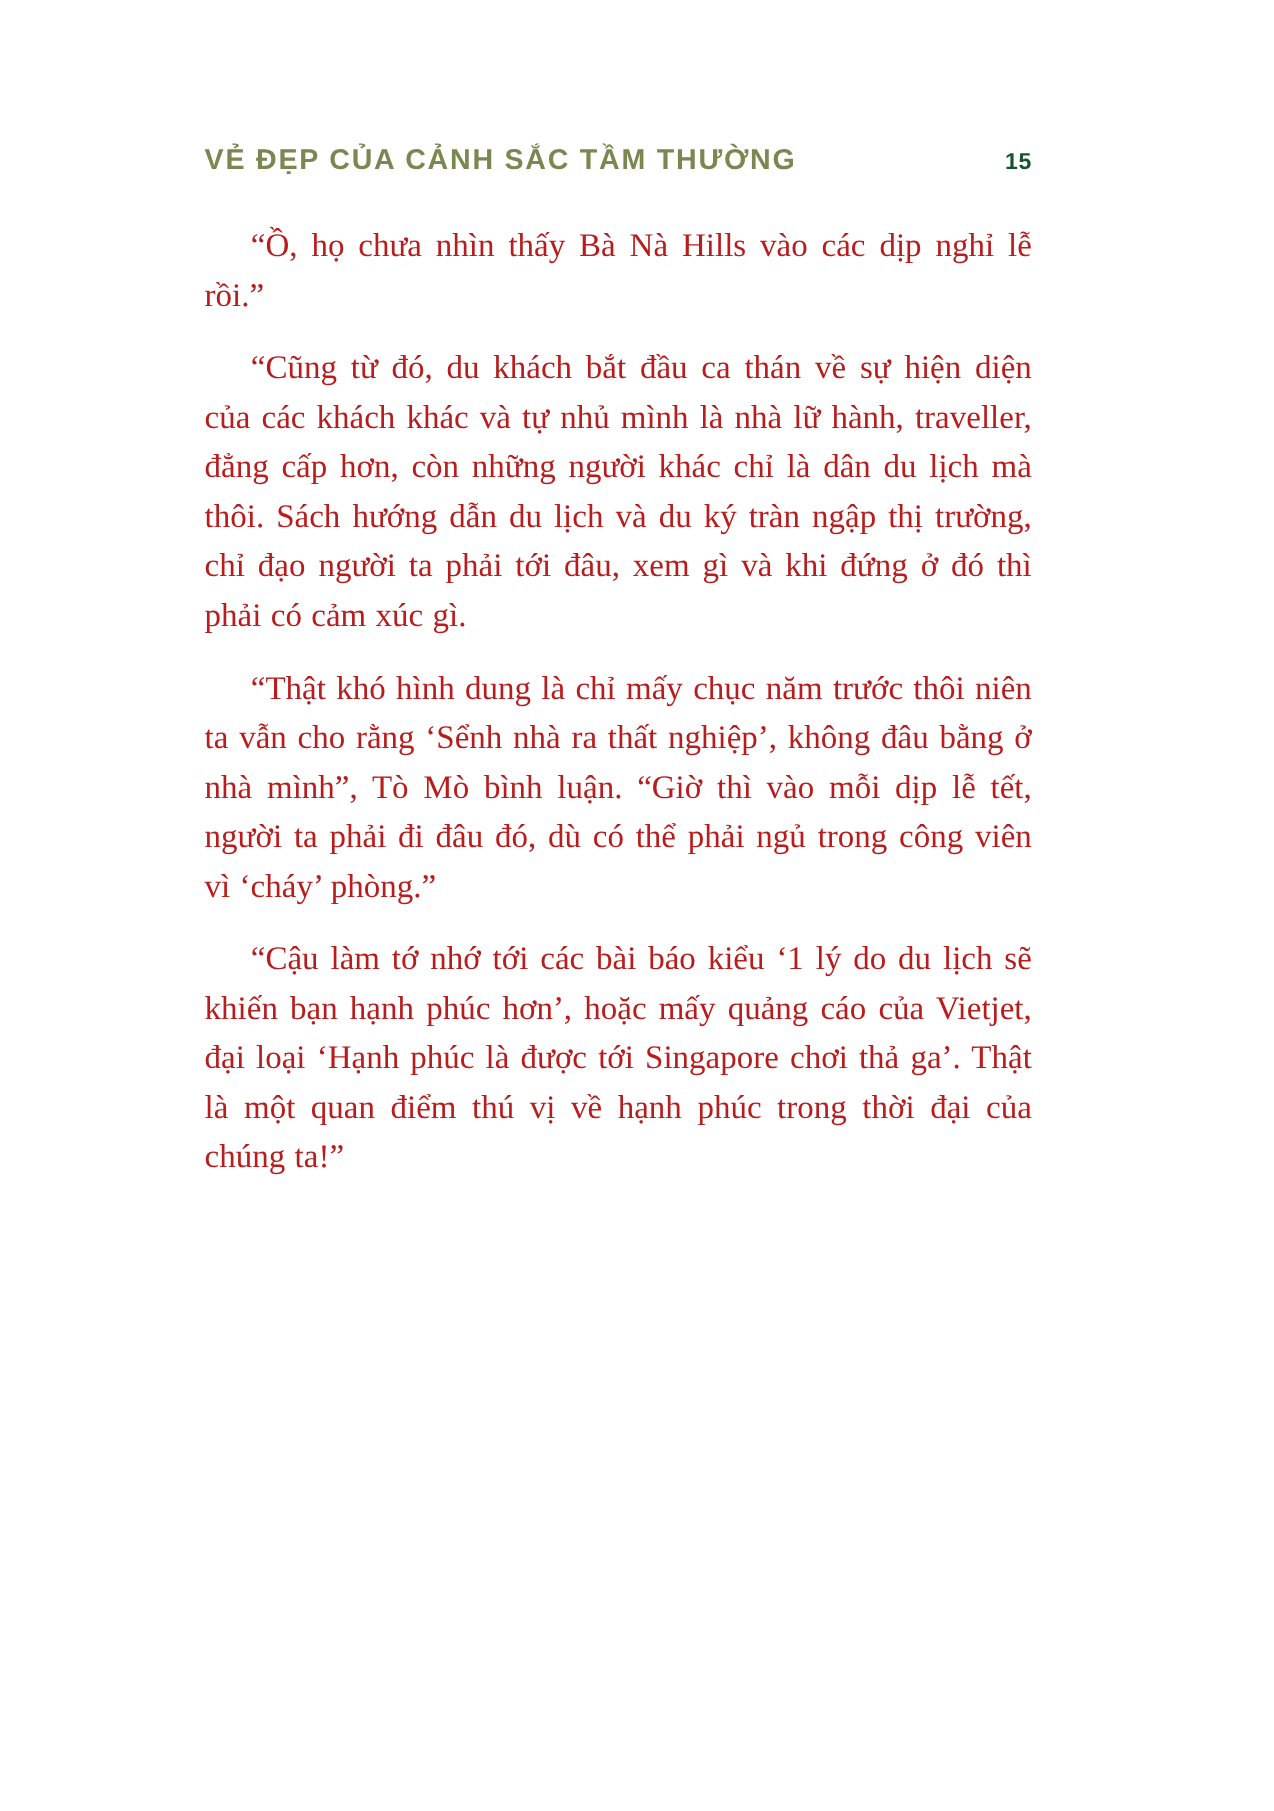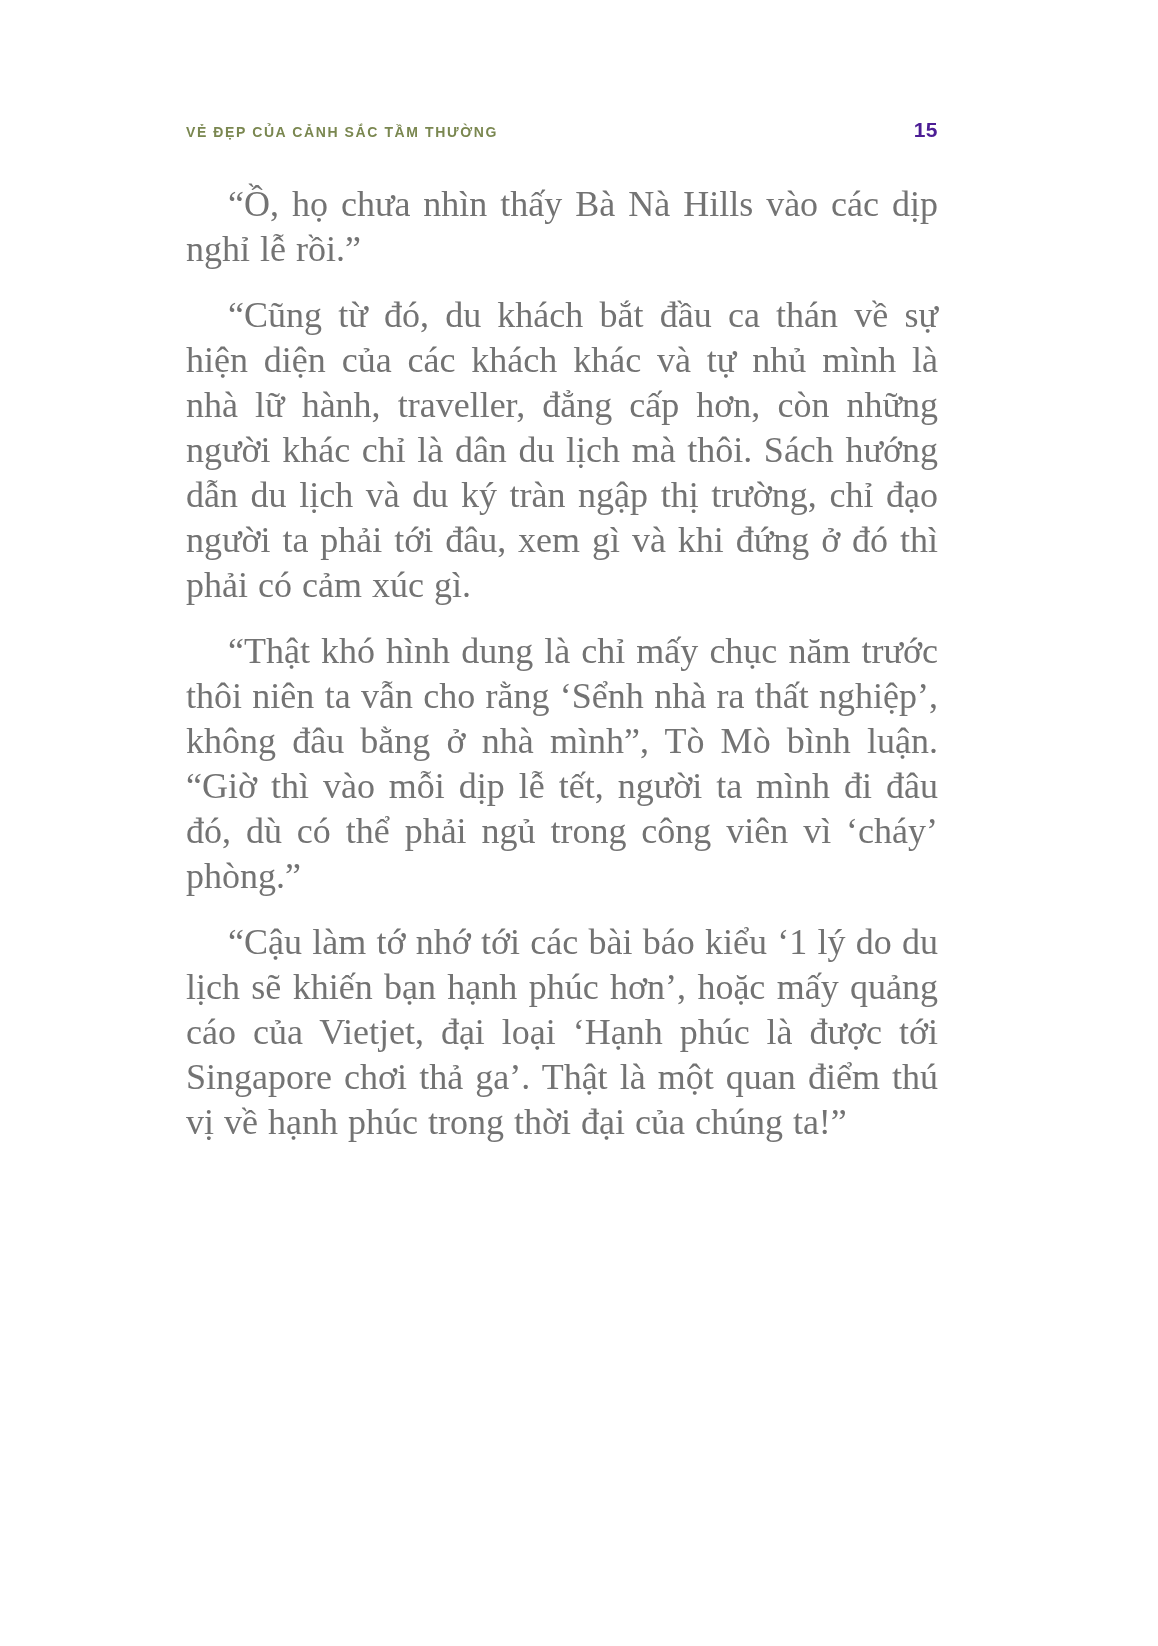--- a/index.html
+++ b/index.html
@@ -23,52 +23,53 @@
   }
   .running-header {
     display: flex;
     justify-content: space-between;
     align-items: baseline;
     font-family: "Liberation Sans", sans-serif;
     font-weight: 700;
     margin-bottom: 40px;
   }
   .running-title {
-    font-size: 14px;
+    font-size: 26px;
     letter-spacing: 1.6px;
+    margin-top: 12px;
   }
   .page-number {
     font-size: 21px;
     letter-spacing: 0.5px;
   }
   .body-text p {
-    font-size: 36px;
+    font-size: 30px;
     line-height: 45px;
-    color: #737373;
+    color: #b91c1c;
     text-align: justify;
     text-indent: 42px;
     margin: 14px 0 21px 0;
     word-spacing: 1px;
   }
   .body-text p:last-child { margin-bottom: 0; }
   .italic { }
 </style>
 </head>
 <body>
 
 <div class="page">
   <div class="content">
 
     <div class="running-header">
       <span class="running-title" style="color: rgb(122, 135, 80);">VẺ ĐẸP CỦA CẢNH SẮC TẦM THƯỜNG</span>
-      <span class="page-number" style="color: #4c1d95;">15</span>
+      <span class="page-number" style="color: #14532d;">15</span>
     </div>
 
     <div class="body-text">
 
     <p><span>“Ồ, họ chưa nhìn thấy Bà Nà Hills vào các dịp nghỉ lễ rồi.”</span></p>
         <p><span>“Cũng từ đó, du khách bắt đầu ca thán về sự hiện diện của các khách khác và tự nhủ mình là nhà lữ hành, </span><span class="italic">traveller</span><span>, đẳng cấp hơn, còn những người khác chỉ là dân du lịch mà thôi. Sách hướng dẫn du lịch và du ký tràn ngập thị trường, chỉ đạo người ta phải tới đâu, xem gì và khi đứng ở đó thì phải có cảm xúc gì.</span></p>
-        <p><span>“Thật khó hình dung là chỉ mấy chục năm trước thôi niên ta vẫn cho rằng ‘Sểnh nhà ra thất nghiệp’, không đâu bằng ở nhà mình”, Tò Mò bình luận. “Giờ thì vào mỗi dịp lễ tết, người ta </span><span class="italic">mình</span><span> đi đâu đó, dù có thể phải ngủ trong công viên vì ‘cháy’ phòng.”</span></p>
+        <p><span>“Thật khó hình dung là chỉ mấy chục năm trước thôi niên ta vẫn cho rằng ‘Sểnh nhà ra thất nghiệp’, không đâu bằng ở nhà mình”, Tò Mò bình luận. “Giờ thì vào mỗi dịp lễ tết, người ta </span><span class="italic">phải</span><span> đi đâu đó, dù có thể phải ngủ trong công viên vì ‘cháy’ phòng.”</span></p>
         <p><span>“Cậu làm tớ nhớ tới các bài báo kiểu ‘1 lý do du lịch sẽ khiến bạn hạnh phúc hơn’, hoặc mấy quảng cáo của Vietjet, đại loại ‘Hạnh phúc là được tới Singapore chơi thả ga’. Thật là một quan điểm thú vị về hạnh phúc trong thời đại của chúng ta!”</span></p>
       </div>
 
   </div>
 </div>
 
 </body></html>

